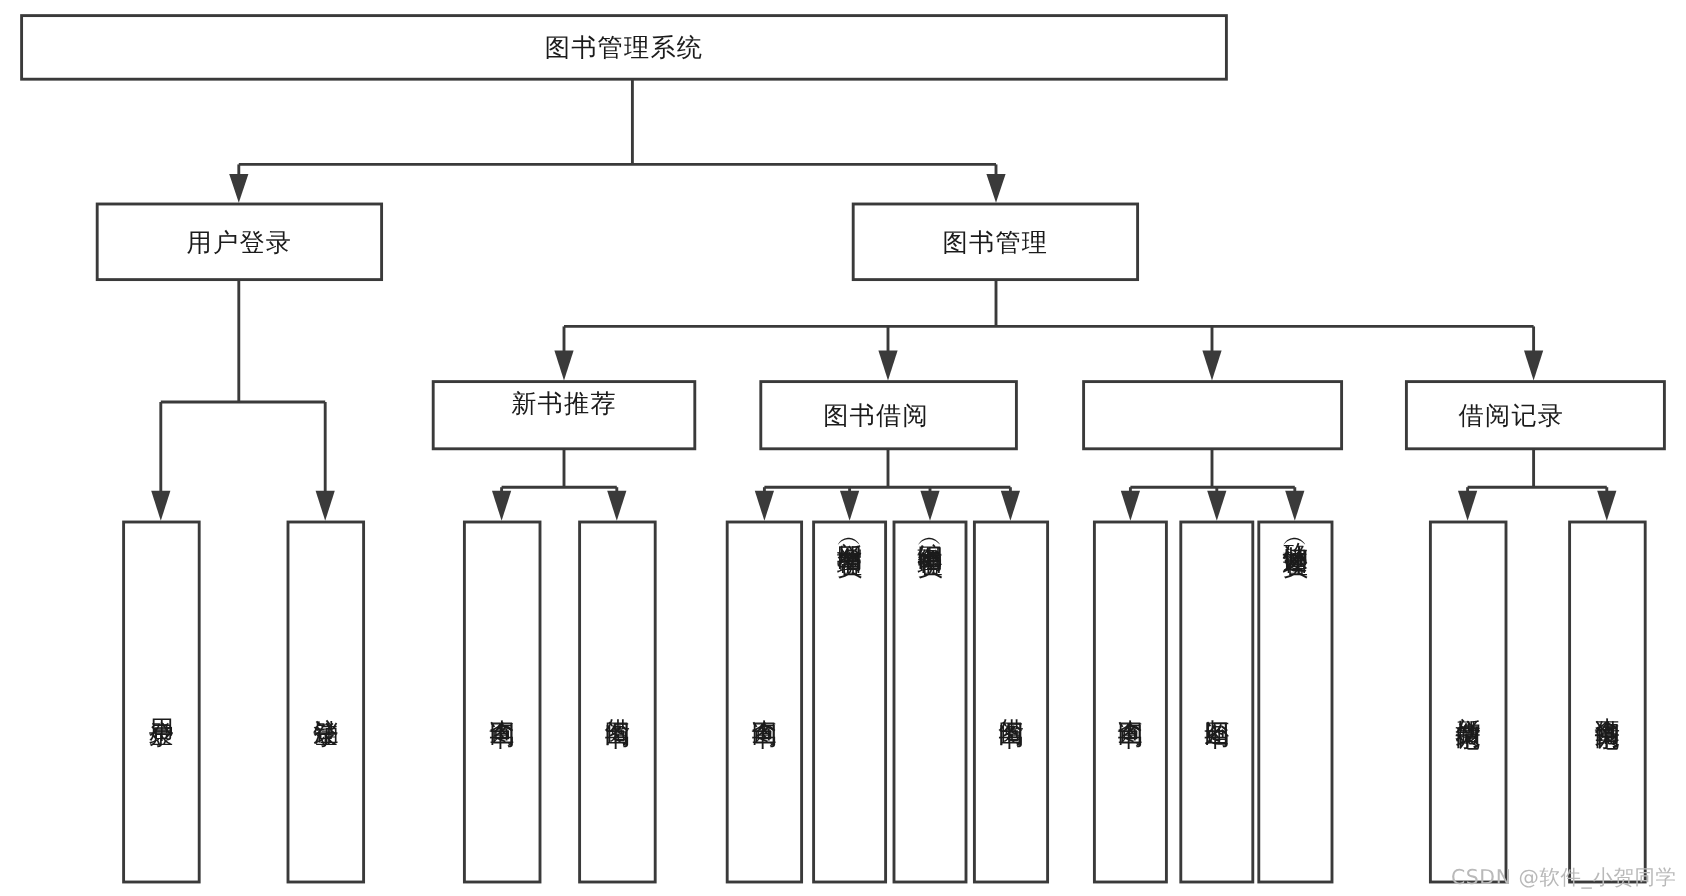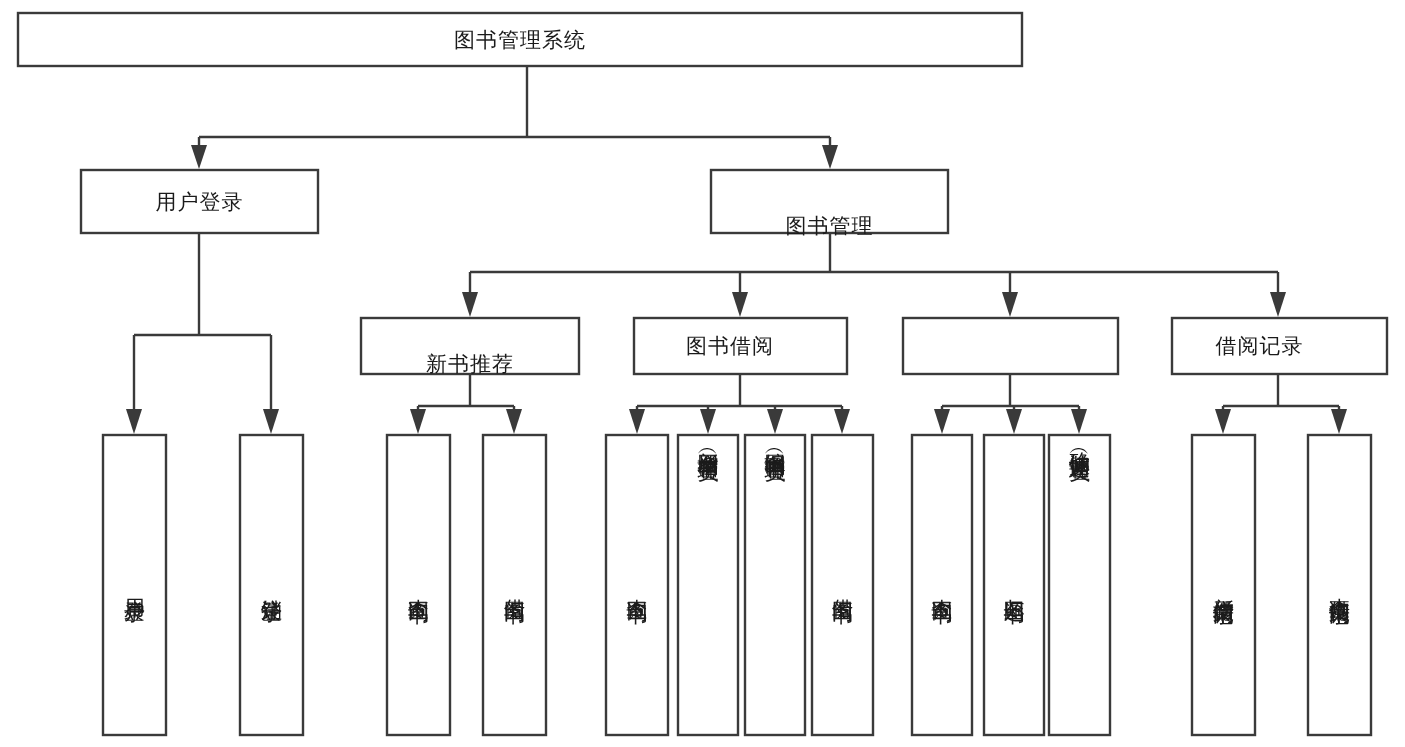--- a/index.html
+++ b/index.html
@@ -181,25 +181,25 @@
   </svg>
 
   <div class="horiz-text-wrap" style="left:18px; top:13px; width:1004px; height:53px;">
     <span class="horiz-text">图书管理系统</span>
   </div>
 
   <div class="horiz-text-wrap" style="left:81px; top:170px; width:237px; height:63px;">
     <span class="horiz-text">用户登录</span>
   </div>
 
-  <div class="horiz-text-wrap" style="left:711px; top:170px; width:237px; height:63px;margin-top:24px;">
+  <div class="horiz-text-wrap" style="left:711px; top:170px; width:237px; height:63px;">
     <span class="horiz-text">图书管理</span>
   </div>
 
-  <div class="horiz-text-wrap" style="left:361px; top:336px; width:218px; height:56px;">
+  <div class="horiz-text-wrap" style="left:361px; top:308px; width:218px; height:56px;">
     <span class="horiz-text">新书推荐</span>
   </div>
 
   <div class="horiz-text-wrap" style="left:634px; top:318px; width:192px; height:56px;">
     <span class="horiz-text">图书借阅</span>
   </div>
 
 
   <div class="horiz-text-wrap" style="left:1172px; top:318px; width:175px; height:56px;">
     <span class="horiz-text">借阅记录</span>
@@ -242,14 +242,15 @@
     <span class="vert-text">确认归还（管理员）</span>
   </div>
 
   <div class="vert-text-wrap" style="left:1192px; top:435px; width:63px; height:300px;">
     <span class="vert-text">新增借阅记录</span>
   </div>
   <div class="vert-text-wrap" style="left:1308px; top:435px; width:63px; height:300px;">
     <span class="vert-text">查询借阅记录</span>
   </div>
 
+  <div id="watermark">CSDN @软件_小贺同学</div>
 
 </div>
 
 </body></html>

